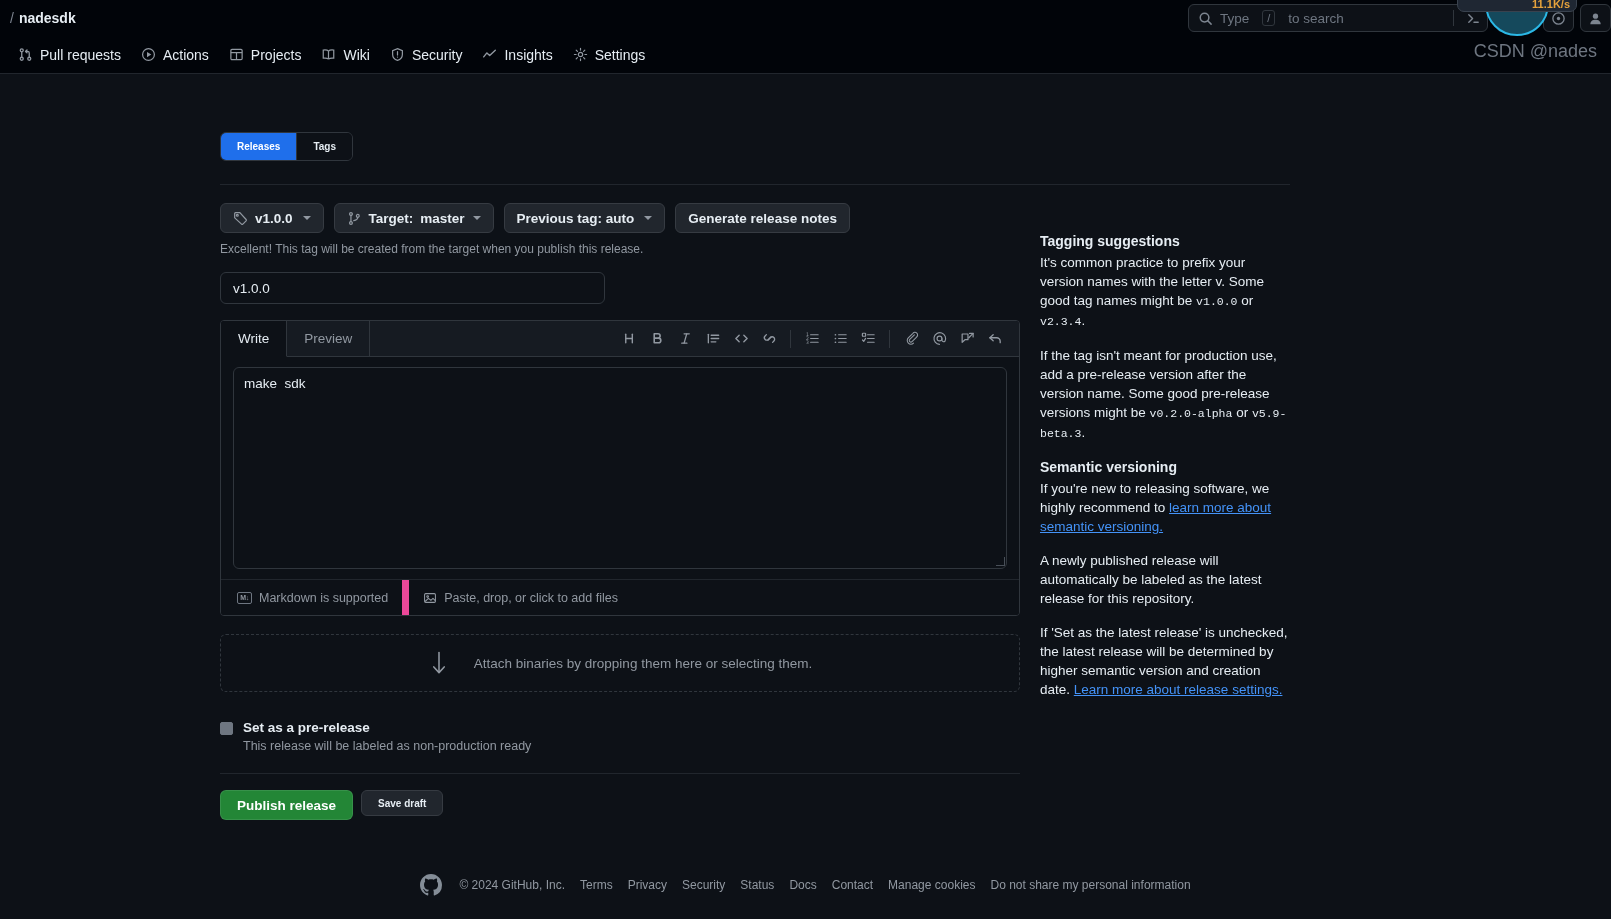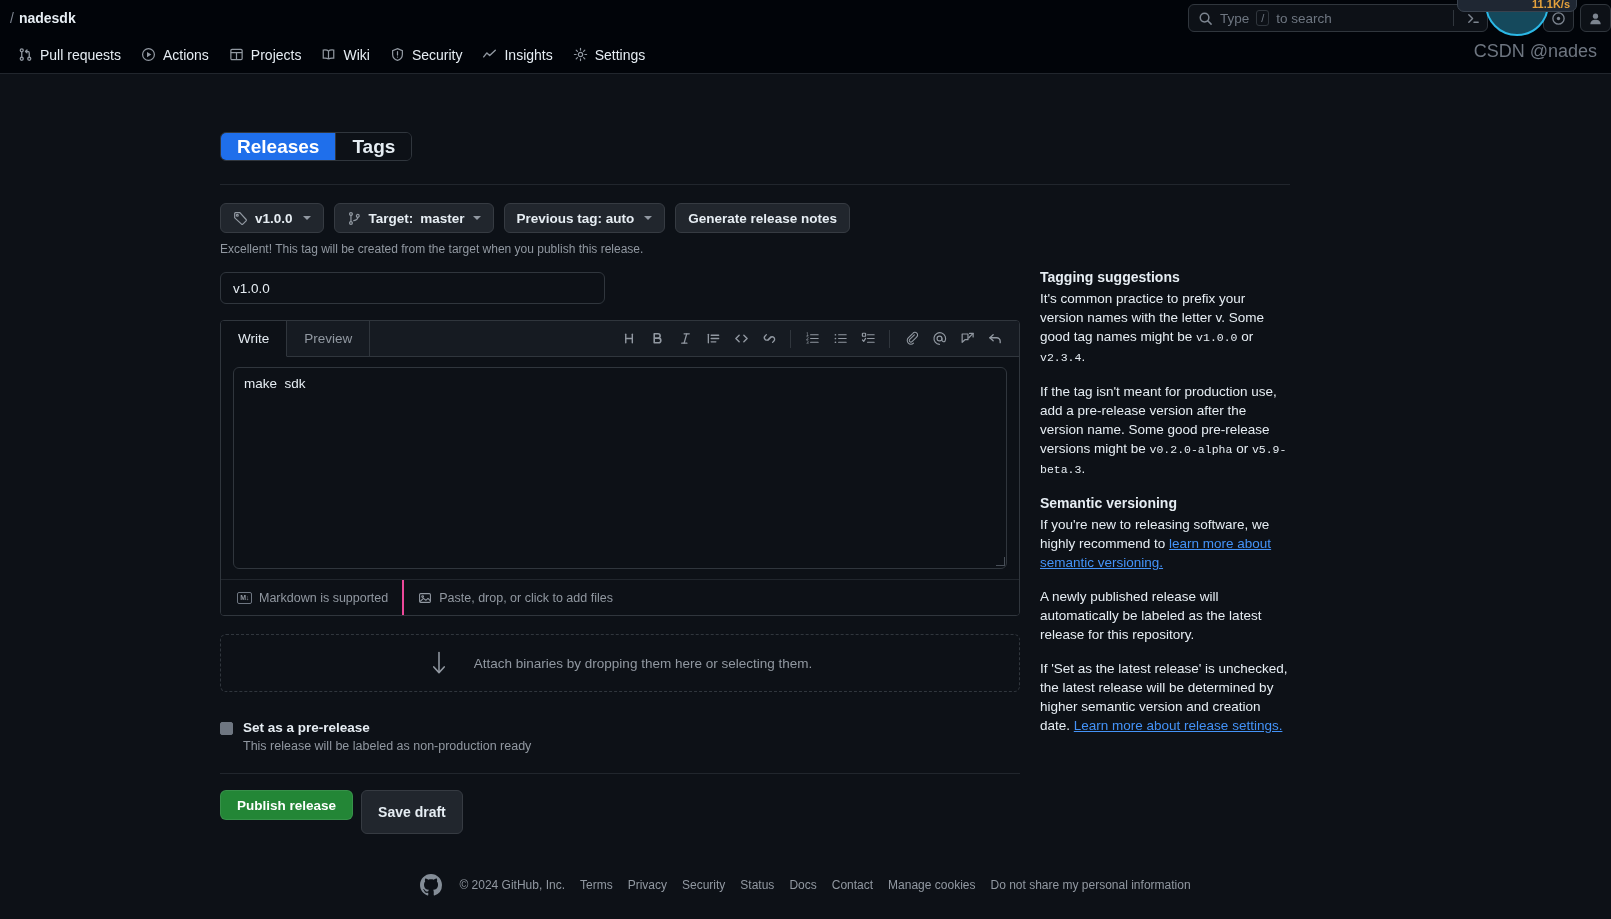--- a/index.html
+++ b/index.html
@@ -57,21 +57,21 @@
     margin-right: 2px;
   }
   .search-box .sicon { color: #7d8590; display: flex; align-items: center; }
   .search-placeholder {
     color: #6e7681;
     font-size: 13.5px;
     flex: 1;
     white-space: nowrap;
     display: flex;
     align-items: center;
-    gap: 7px;
+    gap: 13px;
   }
   .kbd-slash {
     border: 1px solid #30363d;
     border-radius: 3px;
     padding: 0px 4px;
     font-size: 11px;
     line-height: 14px;
     color: #6e7681;
   }
   .term-sep {
@@ -161,21 +161,21 @@
     display: inline-flex;
     border: 1px solid #30363d;
     border-radius: 6px;
     overflow: hidden;
     height: 29px;
   }
   .tabgroup .tab {
     padding: 0 16px;
     display: flex;
     align-items: center;
-    font-size: 19px;
+    font-size: 10px;
     font-weight: bold;
     color: #e6edf3;
     background: #0d1117;
   }
   .tabgroup .tab.active { background: #1f6feb; color: #ffffff; }
   .tabgroup .tab + .tab { border-left: 1px solid #30363d; }
 
   .hr-line {
     height: 1px;
     background: #21262d;
@@ -319,21 +319,21 @@
   }
   .foot-item {
     display: flex;
     align-items: center;
     gap: 7px;
     color: #9198a1;
     font-size: 12.5px;
     padding: 0 14px;
     height: 100%;
   }
-  .foot-item.first { border-right: 2px solid #ec4899; padding-left: 16px; }
+  .foot-item.first { border-right: 7px solid #ec4899; padding-left: 16px; }
   .md-badge {
     width: 15px; height: 12px;
     border: 1px solid #6e7681;
     border-radius: 2px;
     font-size: 7px;
     display: flex;
     align-items: center;
     justify-content: center;
     color: #9198a1;
     font-weight: bold;
@@ -395,39 +395,38 @@
     border-radius: 6px;
     font-size: 13.5px;
     font-weight: bold;
     display: flex;
     align-items: center;
   }
   .btn-secondary {
     background: #21262d;
     border: 1px solid #363b42;
     color: #e6edf3;
-    height: 44px;
+    height: 26px;
     padding: 0 16px;
     border-radius: 6px;
-    font-size: 14px;
+    font-size: 10px;
     font-weight: bold;
     display: flex;
     align-items: center;
   }
 
   
   .sidebar {
     position: absolute;
     left: 1040px;
     top: 158px;
     width: 250px;
     font-size: 13.5px;
     line-height: 19px;
     color: #e6edf3;
-    margin-top: 36px;
   }
   .side-h {
     font-weight: bold;
     font-size: 14px;
     color: #e6edf3;
     margin-bottom: 2px;
   }
   .side-p { margin: 0 0 15px 0; }
   code.inline {
     font-family: "Liberation Mono", monospace;

